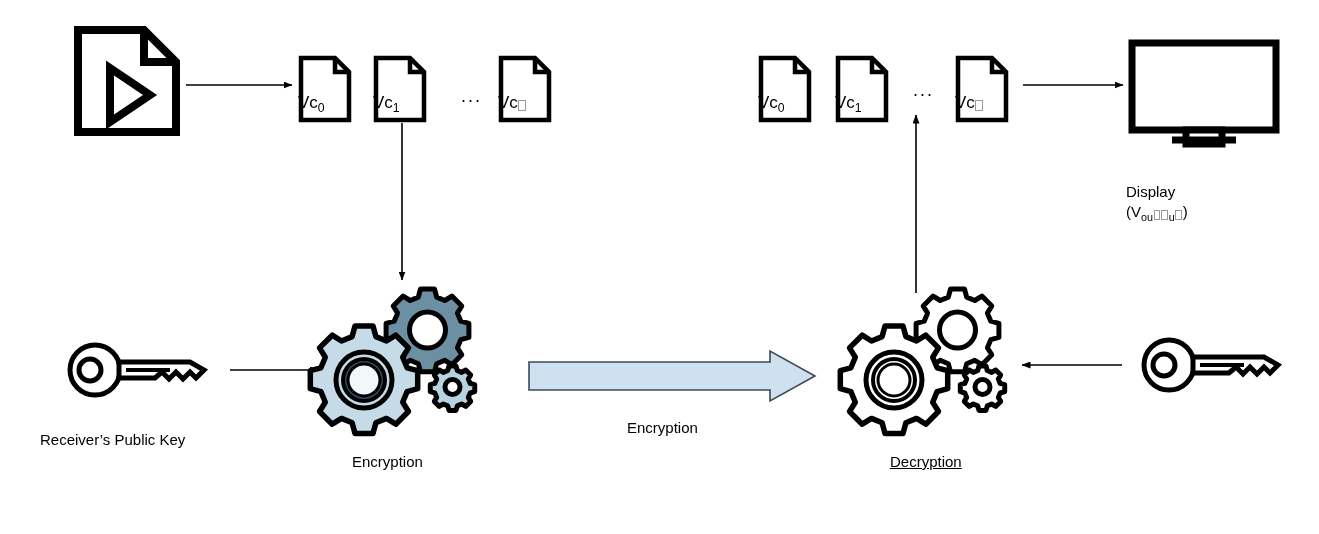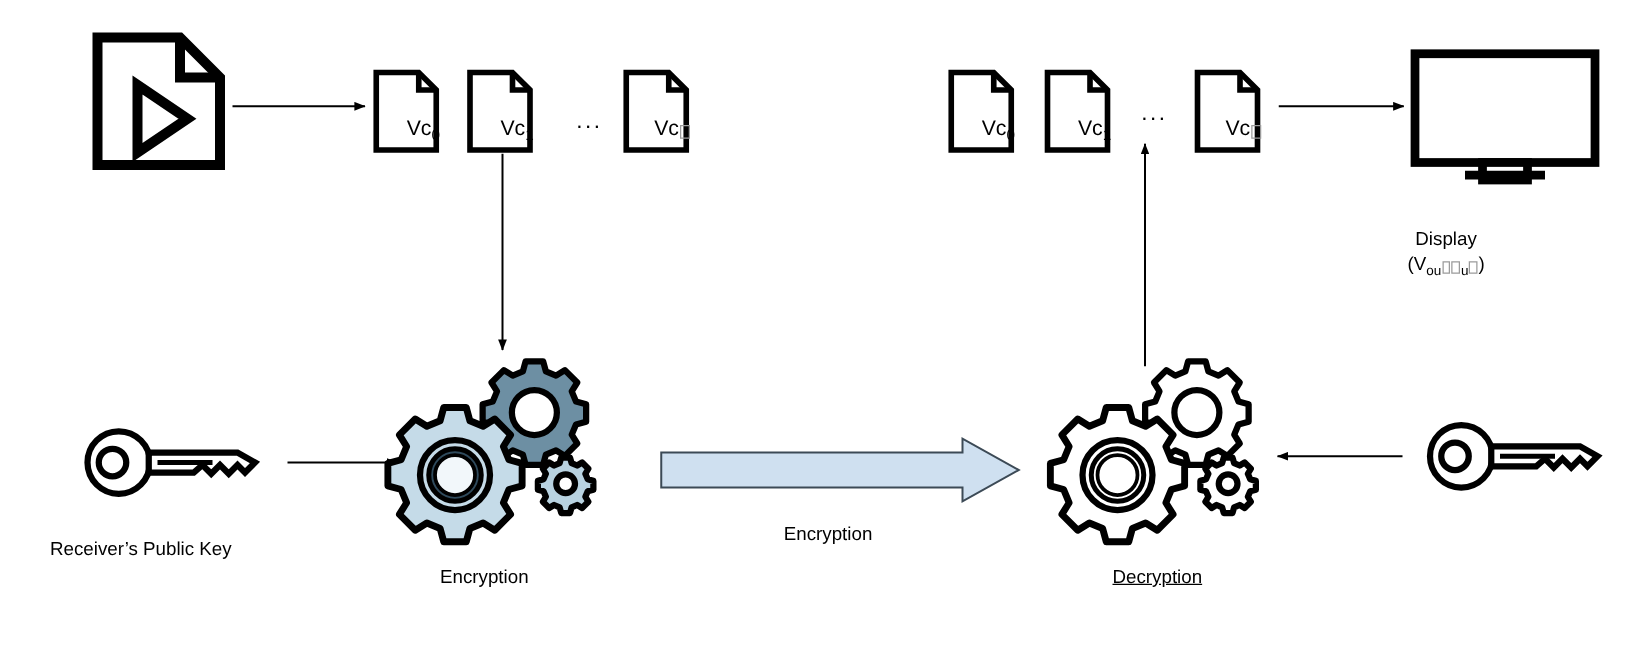--- a/index.html
+++ b/index.html
@@ -19,21 +19,21 @@
   }
   .abs { position: absolute; }
   .label {
     position: absolute;
     font-family: "Liberation Sans", sans-serif;
     font-size: 15px;
     color: #000000;
     white-space: nowrap;
     line-height: 1.35;
   }
-  .label.center { text-align: center; }
+  .label.center { }
   .tofu {
     display: inline-block;
     width: 0.62em;
     height: 0.86em;
     border: 1px solid #9b9b9b;
     box-sizing: border-box;
     vertical-align: -0.08em;
     margin: 0 0.5px;
   }
   .tofu.sub {
@@ -42,21 +42,21 @@
     vertical-align: -0.16em;
   }
   sub { font-size: 0.72em; }
   .chunk-text {
     position: absolute;
     font-family: "Liberation Sans", sans-serif;
     font-size: 17px;
     color: #000;
     left: 0;
     right: 0;
-    text-align: right;
+    text-align: left;
     top: 38px;
   }
   .dots {
     position: absolute;
     font-family: "Liberation Sans", sans-serif;
     font-size: 18px;
     color: #000;
     letter-spacing: 2px;
   }
   svg { display: block; overflow: visible; }

